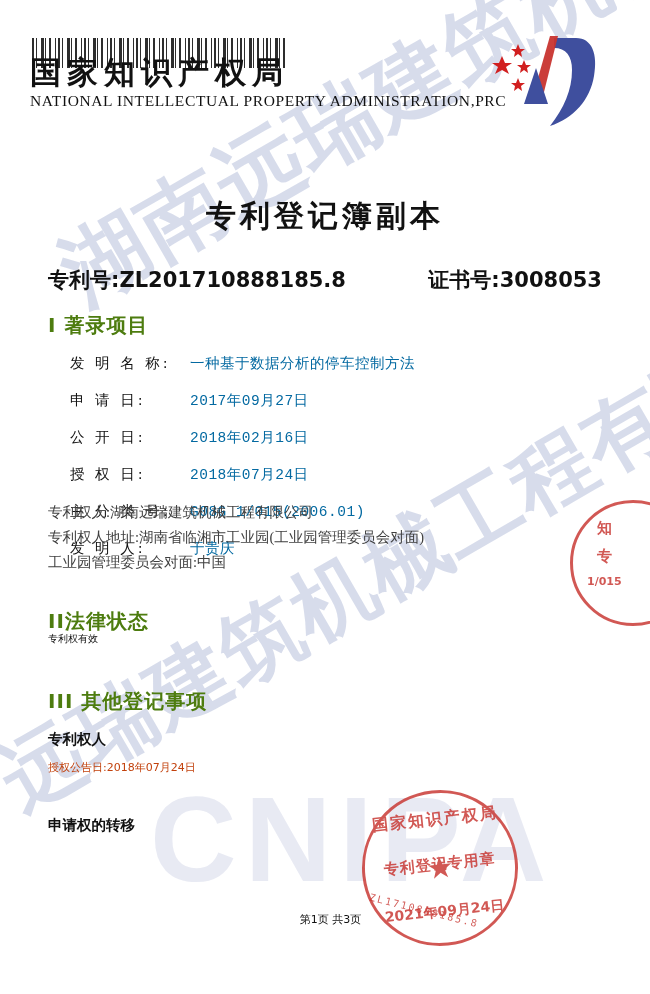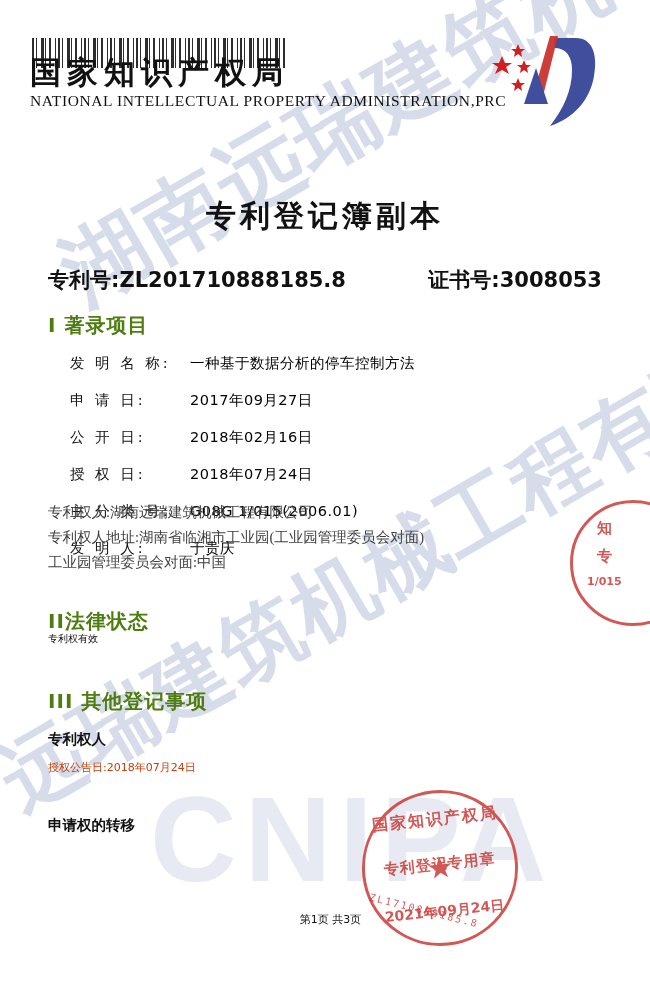--- a/index.html
+++ b/index.html
@@ -159,22 +159,23 @@
     align-items: baseline;
     height: 25px;
     margin-top: 12px;
   }
   .field-label {
     width: 120px;
     letter-spacing: 3px;
     color: #111;
   }
   .field-value {
-    color: #000000;
+    color: #0369a1;
     letter-spacing: .5px;
+    font-family: Liberation Mono, monospace;
   }
 
   .owner-block {
     position: absolute;
     left: 48px;
     top: 500px;
     font-size: 14.5px;
     font-family: Liberation Serif, serif;
     line-height: 25px;
     color: #404040;

